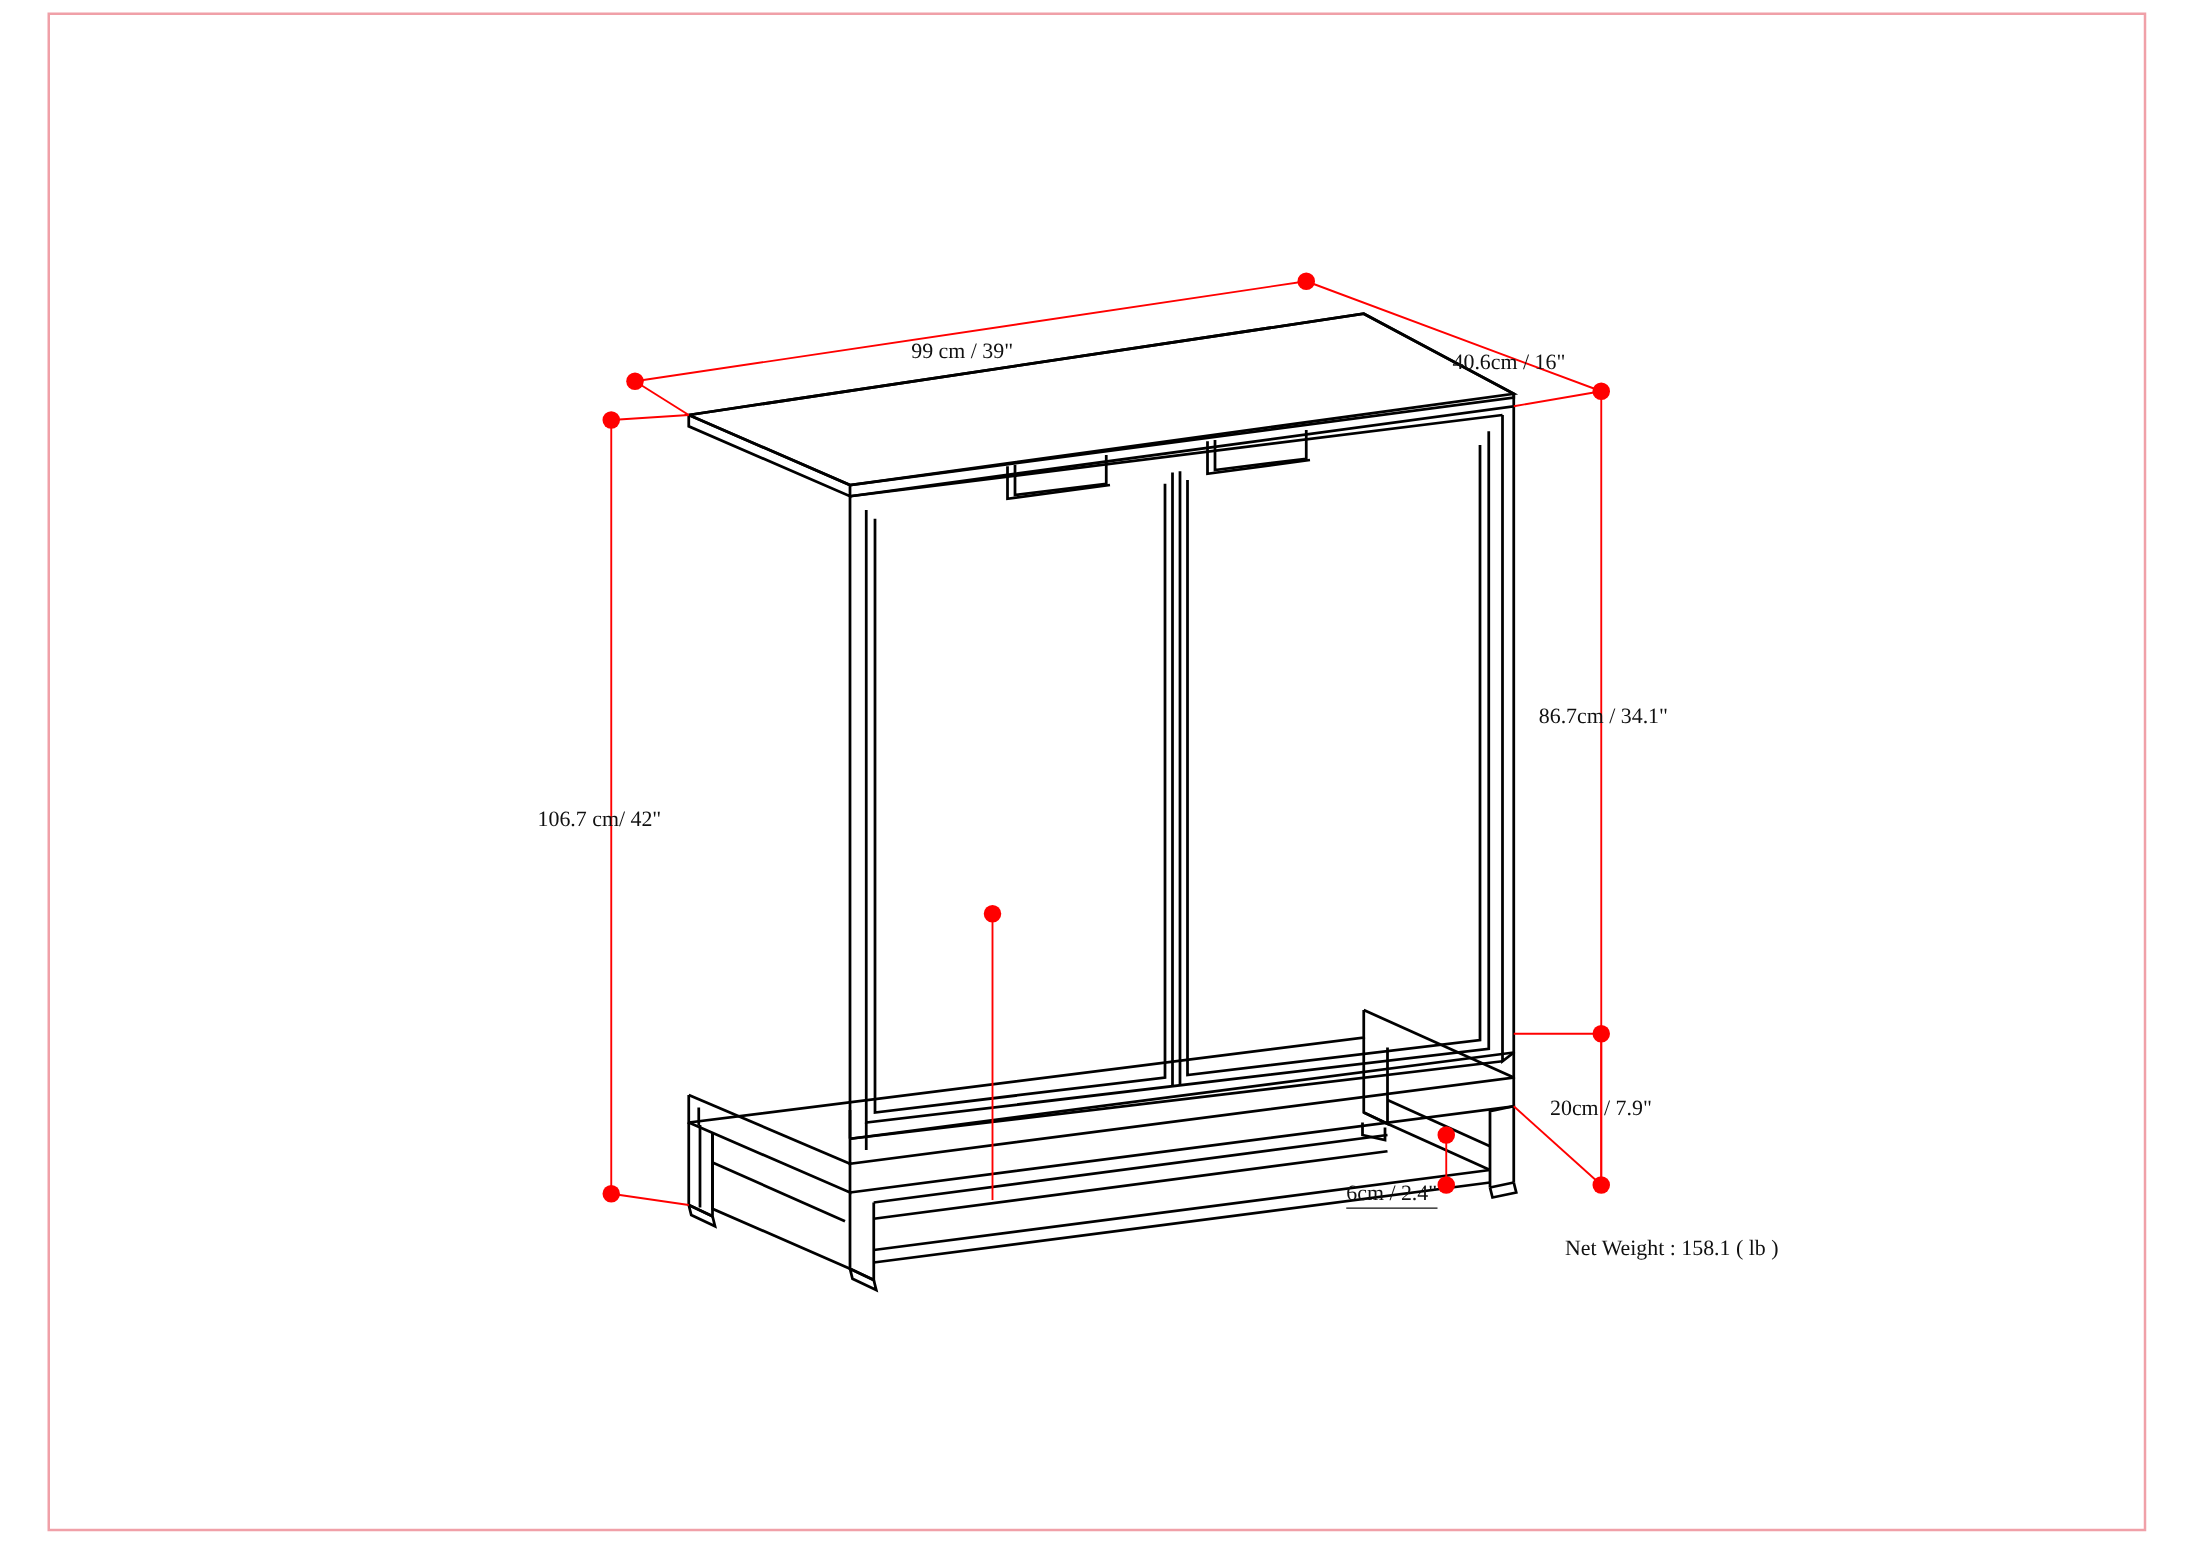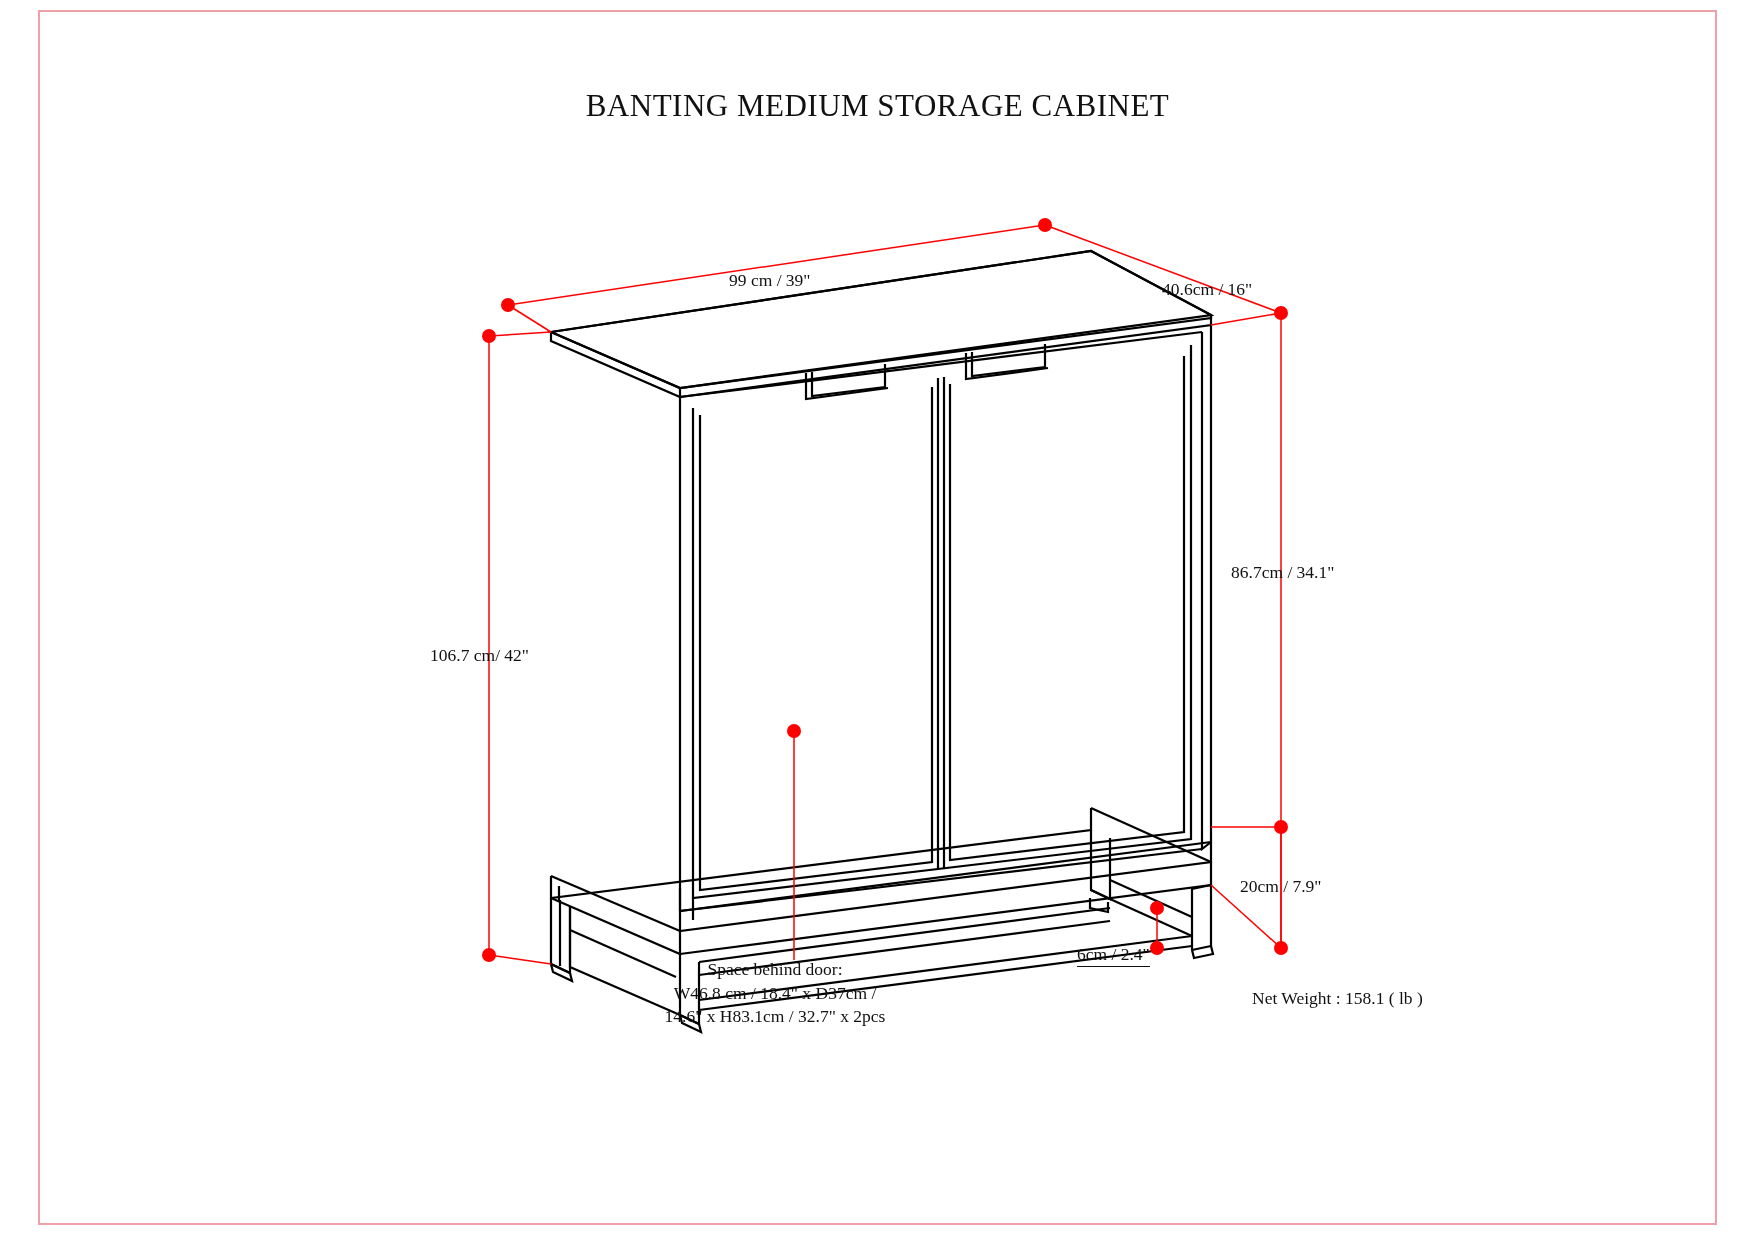--- a/index.html
+++ b/index.html
@@ -63,21 +63,20 @@
     padding-bottom: 1px;
   }
 </style>
 </head>
 <body>
 
 <div id="page">
 
   <div id="outer-border"></div>
 
-  <div id="title">BANTING MEDIUM STORAGE CABINET</div>
 
   <svg class="svg-layer" viewBox="0 0 1755 1241" xmlns="http://www.w3.org/2000/svg">
     <g fill="none" stroke="#000000" stroke-width="2.2" stroke-linejoin="miter" stroke-linecap="butt">
 
       <polygon points="551,332 1091,251 1211,315 1211,318 680,388" fill="#ffffff"></polygon>
       <polyline points="551,332 1091,251 1211,315 680,388 551,332"></polyline>
 
       <polyline points="551,332 551,341 680,397 680,388"></polyline>
       <polyline points="1211,315 1211,325 680,397"></polyline>
 
@@ -187,21 +186,16 @@
     </g>
   </svg>
 
   <div class="dim-label" style="left:729px; top:270px;">99 cm / 39"</div>
   <div class="dim-label" style="left:1162px; top:279px;">40.6cm / 16"</div>
   <div class="dim-label" style="left:1231px; top:562px;">86.7cm / 34.1"</div>
   <div class="dim-label" style="left:430px; top:645px;">106.7 cm/ 42"</div>
   <div class="dim-label" style="left:1240px; top:876px;">20cm / 7.9"</div>
   <div class="dim-label underline-label" style="left:1077px; top:944px;">6cm / 2.4"</div>
 
-  <div class="note-block" style="left:775px; top:958px; transform:translateX(-50%);">
-    <div>Space behind door:</div>
-    <div>W46.8 cm / 18.4" x D37cm /</div>
-    <div>14.6" x H83.1cm / 32.7" x 2pcs</div>
-  </div>
 
   <div class="note-block" style="left:1252px; top:987px;">Net Weight : 158.1 ( lb )</div>
 
 </div>
 
 </body></html>

